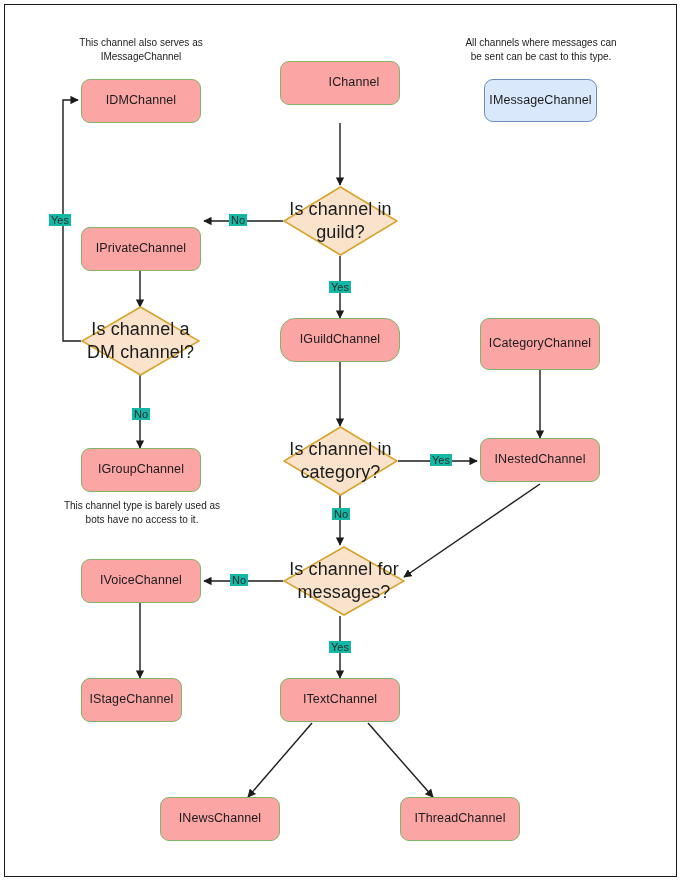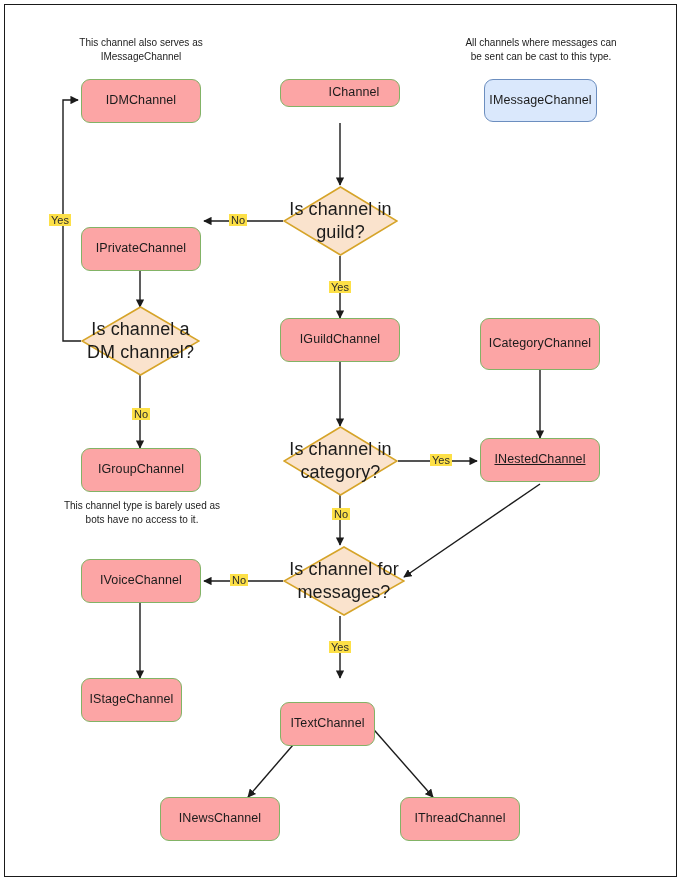--- a/index.html
+++ b/index.html
@@ -78,21 +78,21 @@
   .decision svg {
     position: absolute;
     left: 0;
     top: 0;
     z-index: 1;
   }
   .edge-label {
     position: absolute;
     font-size: 11px;
     color: #2b2b2b;
-    background: #fde047;
+    background: #14b8a6;
     padding: 0 2px;
     line-height: 1.1;
     white-space: nowrap;
   }
   .note {
     position: absolute;
     font-size: 10px;
     line-height: 1.35;
     color: #1b1b1b;
     text-align: center;
@@ -152,39 +152,39 @@
 IMessageChannel</div>
 
   <div class="note" style="left:444px; top:36px; width:194px;">All channels where messages can
 be sent can be cast to this type.</div>
 
   <div class="note" style="left:45px; top:499px; width:194px;">This channel type is barely used as
 bots have no access to it.</div>
 
   <div class="node green" style="left:81px; top:79px; width:120px; height:44px;">IDMChannel</div>
 
-  <div class="node green" style="left:280px; top:79px; width:120px; height:28px;padding-left:28px;">IChannel</div>
+  <div class="node green" style="left:280px; top:61px; width:120px; height:44px;padding-left:28px;">IChannel</div>
 
   <div class="node blue" style="left:484px; top:79px; width:113px; height:43px;">IMessageChannel</div>
 
   <div class="node green" style="left:81px; top:199px; width:120px; height:44px;margin-top:28px;">IPrivateChannel</div>
 
-  <div class="node green" style="left:280px; top:318px; width:120px; height:44px;">IGuildChannel</div>
+  <div class="node green" style="left:280px; top:318px; width:120px; height:44px;border-radius:15px;">IGuildChannel</div>
 
   <div class="node green" style="left:480px; top:318px; width:120px; height:52px;">ICategoryChannel</div>
 
   <div class="node green" style="left:81px; top:448px; width:120px; height:44px;">IGroupChannel</div>
 
-  <div class="node green" style="left:480px; top:438px; width:120px; height:44px;text-decoration:underline;">INestedChannel</div>
+  <div class="node green" style="left:480px; top:438px; width:120px; height:44px;">INestedChannel</div>
 
   <div class="node green" style="left:81px; top:559px; width:120px; height:44px;">IVoiceChannel</div>
 
   <div class="node green" style="left:81px; top:678px; width:101px; height:44px;">IStageChannel</div>
 
-  <div class="node green" style="left:280px; top:678px; width:95px; height:44px;margin-top:24px;">ITextChannel</div>
+  <div class="node green" style="left:280px; top:678px; width:120px; height:44px;">ITextChannel</div>
 
   <div class="node green" style="left:160px; top:797px; width:120px; height:44px;">INewsChannel</div>
 
   <div class="node green" style="left:400px; top:797px; width:120px; height:44px;">IThreadChannel</div>
 
   <div class="decision" style="left:283px; top:186px; width:115px; height:70px;">
     <svg width="115" height="70" viewBox="0 0 115 70" xmlns="http://www.w3.org/2000/svg">
       <polygon points="57.5,1 114,35 57.5,69 1,35" fill="#fae3cd" stroke="#d6a429" stroke-width="1.6"></polygon>
     </svg>
     <div class="dtext">

